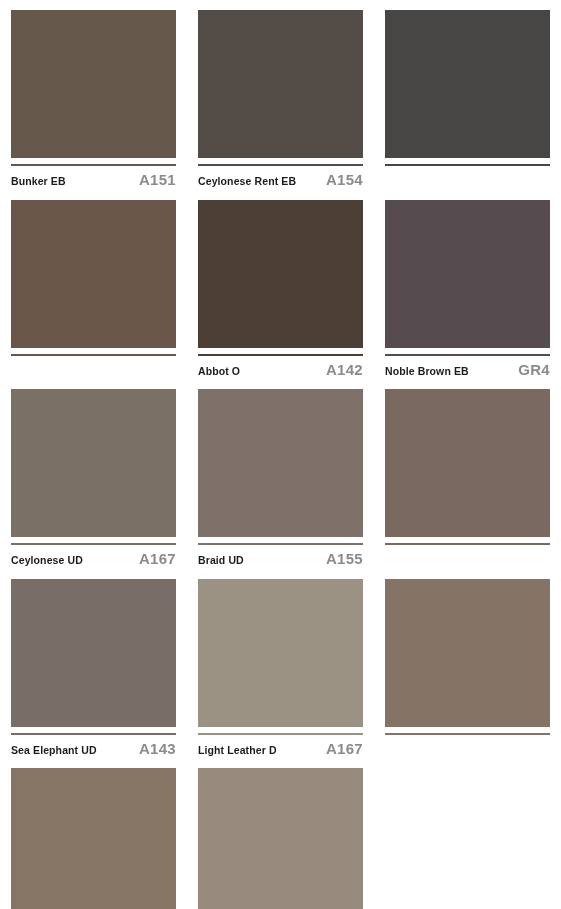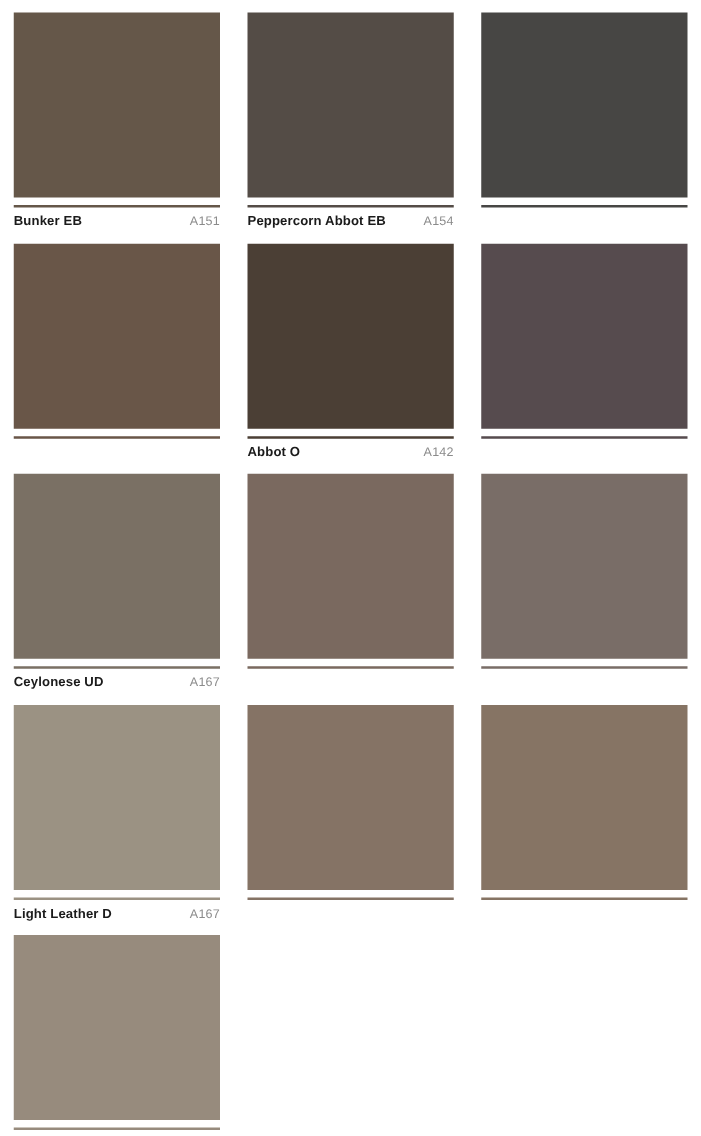--- a/index.html
+++ b/index.html
@@ -53,22 +53,22 @@
 
   .swatch-name {
     font-size: 10.5px;
     font-weight: bold;
     color: #1b1b1b;
     letter-spacing: 0.01em;
     white-space: nowrap;
   }
 
   .swatch-code {
-    font-size: 10px;
-    font-weight: normal;
+    font-size: 15px;
+    font-weight: bold;
     color: #8b8b8b;
     letter-spacing: 0.02em;
     white-space: nowrap;
     padding-left: 8px;
   }
 </style>
 </head>
 <body>
 
 <div class="palette-grid">
@@ -77,21 +77,21 @@
       <div class="swatch-divider" style="background-color: rgb(101, 87, 73);"></div>
       <div class="swatch-label-row">
         <span class="swatch-name">Bunker EB</span>
         <span class="swatch-code">A151</span>
       </div>
     </div>
     <div class="swatch-card">
       <div class="swatch-color" style="background-color: rgb(84, 76, 70);"></div>
       <div class="swatch-divider" style="background-color: rgb(84, 76, 70);"></div>
       <div class="swatch-label-row">
-        <span class="swatch-name">Peppercorn Abbot EB</span>
+        <span class="swatch-name">Ceylonese Rent EB</span>
         <span class="swatch-code">A154</span>
       </div>
     </div>
     <div class="swatch-card">
       <div class="swatch-color" style="background-color: rgb(71, 70, 68);"></div>
       <div class="swatch-divider" style="background-color: rgb(71, 70, 68);"></div>
     </div>
     <div class="swatch-card">
       <div class="swatch-color" style="background-color: rgb(105, 86, 72);"></div>
       <div class="swatch-divider" style="background-color: rgb(105, 86, 72);"></div>
@@ -100,36 +100,52 @@
       <div class="swatch-color" style="background-color: rgb(75, 63, 53);"></div>
       <div class="swatch-divider" style="background-color: rgb(75, 63, 53);"></div>
       <div class="swatch-label-row">
         <span class="swatch-name">Abbot O</span>
         <span class="swatch-code">A142</span>
       </div>
     </div>
     <div class="swatch-card">
       <div class="swatch-color" style="background-color: rgb(86, 75, 78);"></div>
       <div class="swatch-divider" style="background-color: rgb(86, 75, 78);"></div>
+      <div class="swatch-label-row">
+        <span class="swatch-name">Noble Brown EB</span>
+        <span class="swatch-code">GR4</span>
+      </div>
     </div>
     <div class="swatch-card">
       <div class="swatch-color" style="background-color: rgb(122, 112, 100);"></div>
       <div class="swatch-divider" style="background-color: rgb(122, 112, 100);"></div>
       <div class="swatch-label-row">
         <span class="swatch-name">Ceylonese UD</span>
         <span class="swatch-code">A167</span>
       </div>
     </div>
     <div class="swatch-card">
+      <div class="swatch-color" style="background-color: rgb(125, 113, 106);"></div>
+      <div class="swatch-divider" style="background-color: rgb(125, 113, 106);"></div>
+      <div class="swatch-label-row">
+        <span class="swatch-name">Braid UD</span>
+        <span class="swatch-code">A155</span>
+      </div>
+    </div>
+    <div class="swatch-card">
       <div class="swatch-color" style="background-color: rgb(122, 105, 95);"></div>
       <div class="swatch-divider" style="background-color: rgb(122, 105, 95);"></div>
     </div>
     <div class="swatch-card">
       <div class="swatch-color" style="background-color: rgb(121, 109, 103);"></div>
       <div class="swatch-divider" style="background-color: rgb(121, 109, 103);"></div>
+      <div class="swatch-label-row">
+        <span class="swatch-name">Sea Elephant UD</span>
+        <span class="swatch-code">A143</span>
+      </div>
     </div>
     <div class="swatch-card">
       <div class="swatch-color" style="background-color: rgb(155, 146, 131);"></div>
       <div class="swatch-divider" style="background-color: rgb(155, 146, 131);"></div>
       <div class="swatch-label-row">
         <span class="swatch-name">Light Leather D</span>
         <span class="swatch-code">A167</span>
       </div>
     </div>
     <div class="swatch-card">

